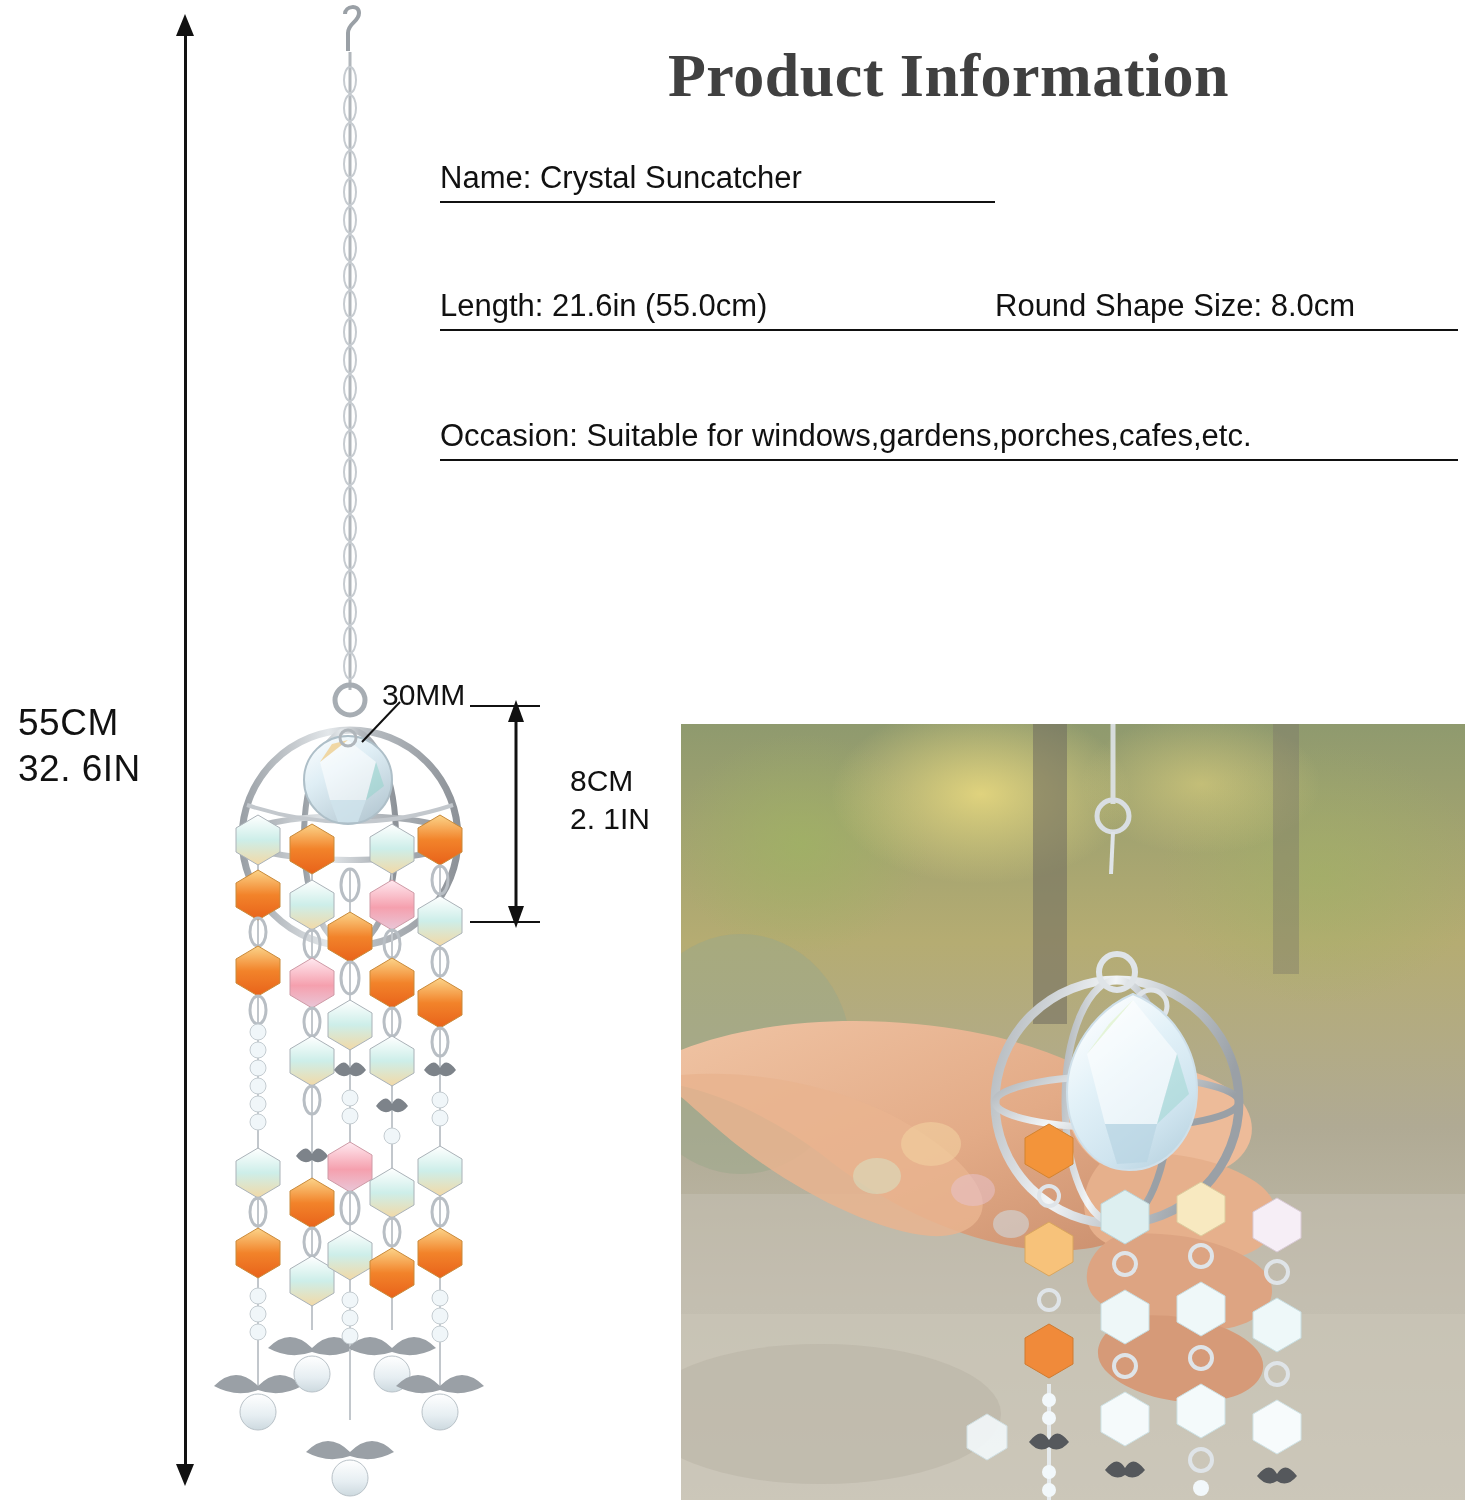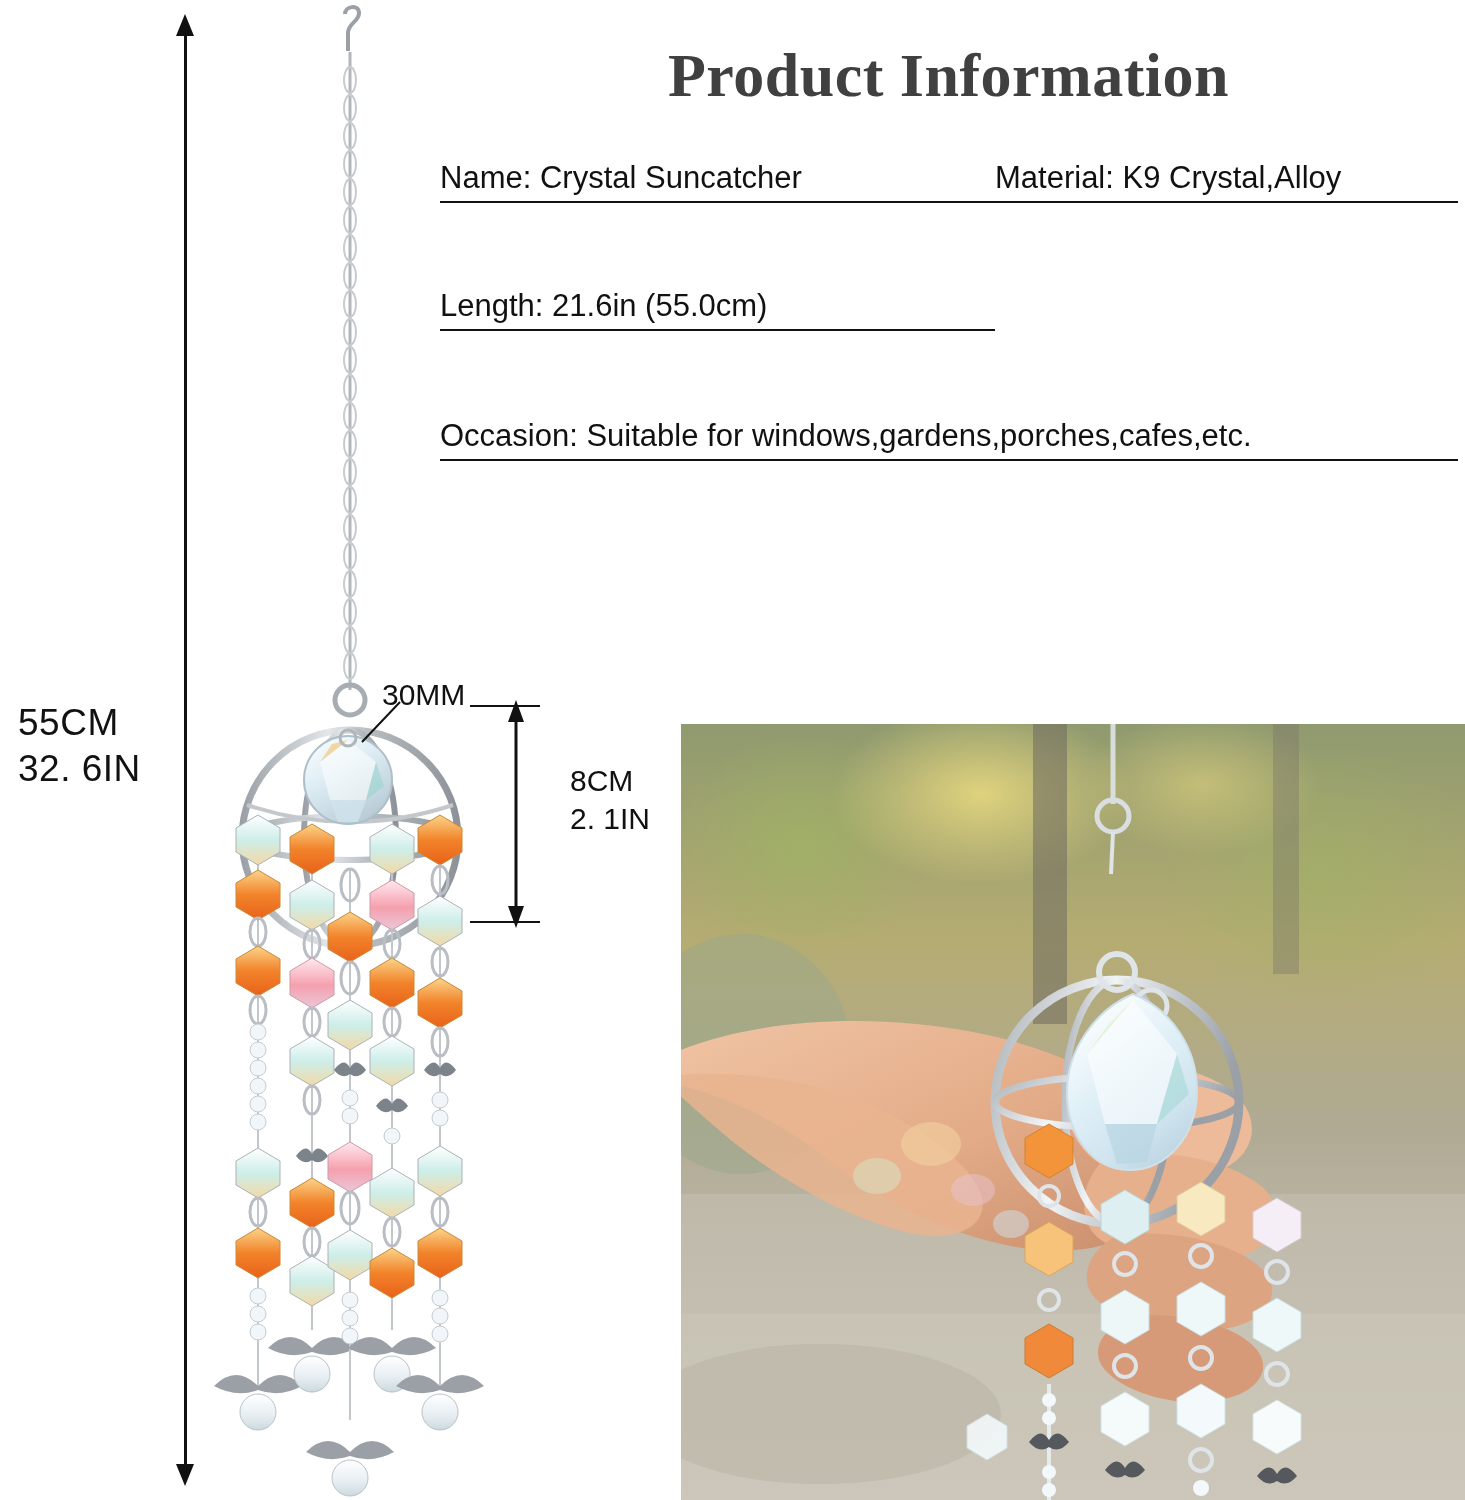--- a/index.html
+++ b/index.html
@@ -312,25 +312,25 @@
   <div class="callout" style="left:382px; top:676px;">30MM</div>
   <div class="callout" style="left:570px; top:762px;">8CM
 2. 1IN</div>
 </div>
 
 <div id="info-panel">
   <div id="info-title">Product Information</div>
 
   <div class="info-row" style="top:160px;">
     <div class="info-cell cell-left">Name: Crystal Suncatcher</div>
-    <div class="info-cell cell-right">Material: K9 Crystal,Alloy</div>
   </div>
 
   <div class="info-row" style="top:288px;">
     <div class="info-cell cell-left">Length: 21.6in (55.0cm)</div>
+    <div class="info-cell cell-right">Round Shape Size: 8.0cm</div>
   </div>
 
   <div class="info-row" style="top:418px;">
     <div class="info-cell cell-full">Occasion: Suitable for windows,gardens,porches,cafes,etc.</div>
   </div>
 
 </div>
 
 <div id="product-photo">
   <svg width="784" height="776" viewBox="0 0 784 776">

